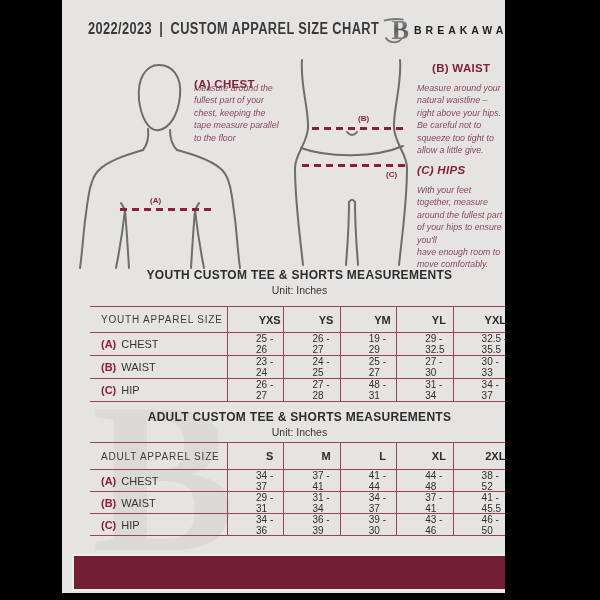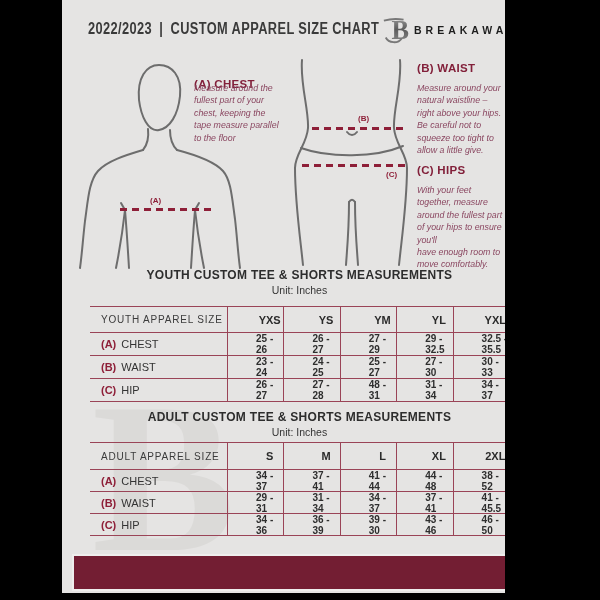--- a/index.html
+++ b/index.html
@@ -56,21 +56,21 @@
   }
   .trow{display:grid;grid-template-columns:137px repeat(5,1fr);}
   .trow + .trow{border-top:1.2px solid #9a4457;}
   .cell{display:flex;align-items:center;}
   .cell.v{justify-content:center;border-left:1.2px solid #9a4457;padding-left:28px;}
   .cell.lab{padding-left:11px;}
   .thead .cell.lab{font-size:10px;letter-spacing:.8px;color:#3b3b3b;}
   .thead .cell.v{font-weight:bold;font-size:11px;color:#2b2b2b;}
   .rowkey{font-weight:bold;color:#8e1f38;font-size:11px;margin-right:5px;}
   .rowlab{font-size:11px;color:#333;}
-  .cell.val{font-weight:bold;font-size:10px;color:#2e2e2e;}
+  .cell.val{font-weight:normal;font-size:10px;color:#2e2e2e;}
   .y .trow{height:22px;} .y .trow.thead{height:25px;}
   .a .trow{height:21px;} .a .trow.thead{height:26px;}
   
   .watermark{
     position:absolute;left:30px;top:370px;z-index:0;
     font-family:"Liberation Serif",serif;font-weight:bold;
     font-size:215px;line-height:1;color:#dbdad8;
   }
   .footer-bar{
     position:absolute;left:10px;top:554px;width:457px;height:37px;z-index:3;
@@ -132,29 +132,29 @@
   <div class="dash" style="left:240px;top:164px;width:106px;"></div>
   <span class="dash-lbl" style="left:324px;top:170px;">(C)</span>
 
   <div class="sec-h" style="left:132px;top:78px;">(A) CHEST</div>
   <div class="sec-b" style="left:132px;top:82px;">Measure around the
 fullest part of your
 chest, keeping the
 tape measure parallel
 to the floor</div>
 
-  <div class="sec-h" style="left:355px;top:62px;">(B) WAIST</div>
+  <div class="sec-h" style="left:370px;top:62px;">(B) WAIST</div>
   <div class="sec-b" style="left:355px;top:82px;">Measure around your
 natural waistline –
 right above your hips.
 Be careful not to
 squeeze too tight to
 allow a little give.</div>
 
-  <div class="sec-h" style="left:355px;top:164px;">(C) HIPS</div>
+  <div class="sec-h" style="left:355px;top:164px;font-style:italic;">(C) HIPS</div>
   <div class="sec-b" style="left:355px;top:184px;">With your feet
 together, measure
 around the fullest part
 of your hips to ensure
 you'll
 have enough room to
 move comfortably.</div>
 
   <div class="watermark">B</div>
 
@@ -169,21 +169,21 @@
       <div class="cell v">YL</div>
       <div class="cell v">YXL</div>
     </div>
     <div class="trow">
       <div class="cell lab">
           <span class="rowkey">(A)</span>
           <span class="rowlab">CHEST</span>
         </div>
       <div class="cell v val">25 - 26</div>
       <div class="cell v val">26 - 27</div>
-      <div class="cell v val">27 - 29</div>
+      <div class="cell v val">19 - 29</div>
       <div class="cell v val">29 - 32.5</div>
       <div class="cell v val">32.5 - 35.5</div>
     </div>
     <div class="trow">
       <div class="cell lab">
           <span class="rowkey">(B)</span>
           <span class="rowlab">WAIST</span>
         </div>
       <div class="cell v val">23 - 24</div>
       <div class="cell v val">24 - 25</div>

